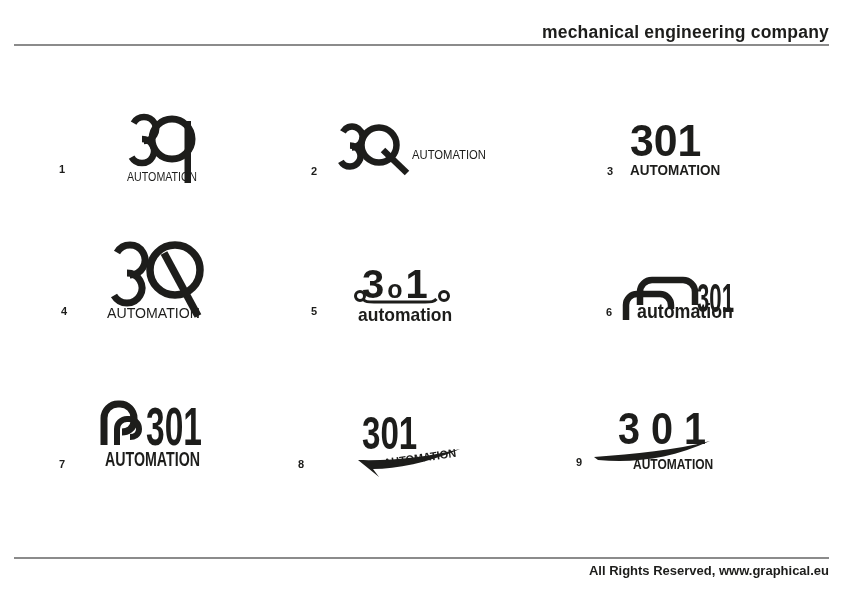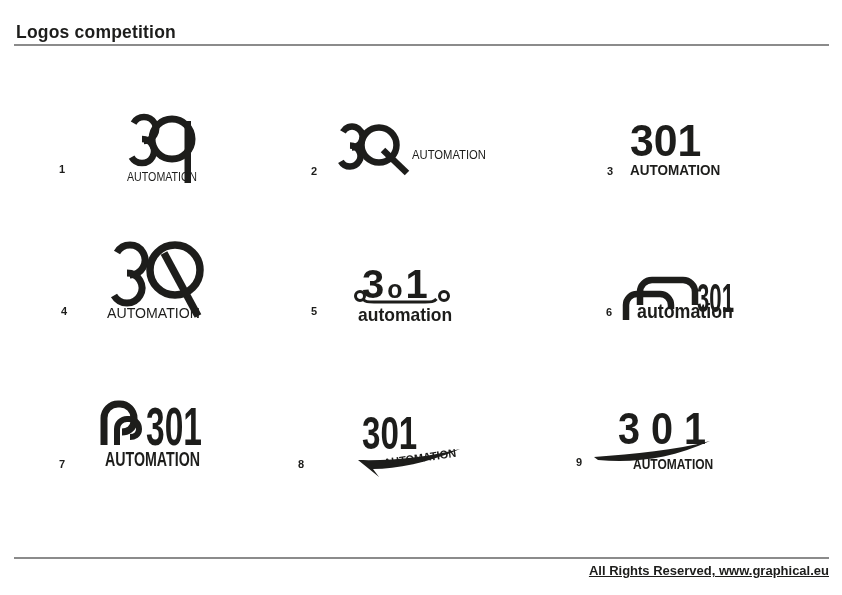--- a/index.html
+++ b/index.html
@@ -5,21 +5,21 @@
   html,body{margin:0;padding:0;}
   body{background:#e8e8e8;font-family:"Liberation Sans",sans-serif;}
   .sheet{position:relative;width:842px;height:595px;background:var(--background,#fff);
          color:var(--ink,#1d1d1b);overflow:hidden;margin:0 auto;}
   
   .hdr-left{position:absolute;left:16px;top:22px;font-size:17.5px;font-weight:600;letter-spacing:.2px;}
   .hdr-right{position:absolute;right:13px;top:22px;font-size:17.5px;font-weight:600;letter-spacing:.2px;}
   .rule{position:absolute;left:14px;right:13px;height:2px;background:var(--rule,#8b8b8b);}
   .rule-top{top:44px;}
   .rule-bottom{top:557px;}
-  .ftr{position:absolute;right:13px;top:563px;font-size:13px;font-weight:600;text-decoration:underline;}
+  .ftr{position:absolute;right:13px;top:563px;font-size:13px;font-weight:600;}
   
   .cell{position:absolute;}
   .num{position:absolute;font-size:11px;font-weight:700;line-height:11px;}
   .art{position:absolute;}
   .stk{fill:none;stroke:var(--ink,#1d1d1b);stroke-linecap:butt;}
   .w65{stroke-width:6.5px;} .w7{stroke-width:7px;} .w75{stroke-width:7.5px;}
   .w6{stroke-width:6px;} .w3{stroke-width:3px;}
   .fil{fill:var(--ink,#1d1d1b);stroke:none;}
   svg text{fill:var(--ink,#1d1d1b);font-family:"Liberation Sans",sans-serif;}
   .t-light{font-weight:400;} .t-bold{font-weight:700;}
@@ -54,21 +54,21 @@
   .l9{left:20px;top:7px;width:125px;height:70px;position:absolute;text-align:right;}
   .l9-wm{left:28px;top:-5px;font-size:44px;transform:scaleX(.9);}
   .l9-tg{left:43px;top:44px;font-size:15px;transform:scaleX(.8);}
   .overlay{position:absolute;left:0;top:0;}
 </style>
 </head>
 <body>
 
 <div class="sheet">
 
-  <div class="hdr-left">Logos competition</div>
+  <div class="hdr-right">mechanical engineering company</div>
   <div class="rule rule-top"></div>
 
   <div class="cell c1">
     <span class="num">1</span>
     <svg class="art" style="left:45px;top:3px" width="130" height="90" viewBox="0 0 130 90">
       <path class="stk w65" d="M 33.6 20 A 12 12 0 1 1 44 38"></path>
       <path class="stk w65" d="M 42 36 A 12 12 0 1 1 31.6 54"></path>
       <circle class="stk w7" cx="72" cy="36" r="20"></circle>
       <rect class="fil" x="84.5" y="18" width="6.5" height="62"></rect>
       <text class="t-light" x="27" y="78" font-size="12.5" textLength="70" lengthAdjust="spacingAndGlyphs">AUTOMATION</text>

